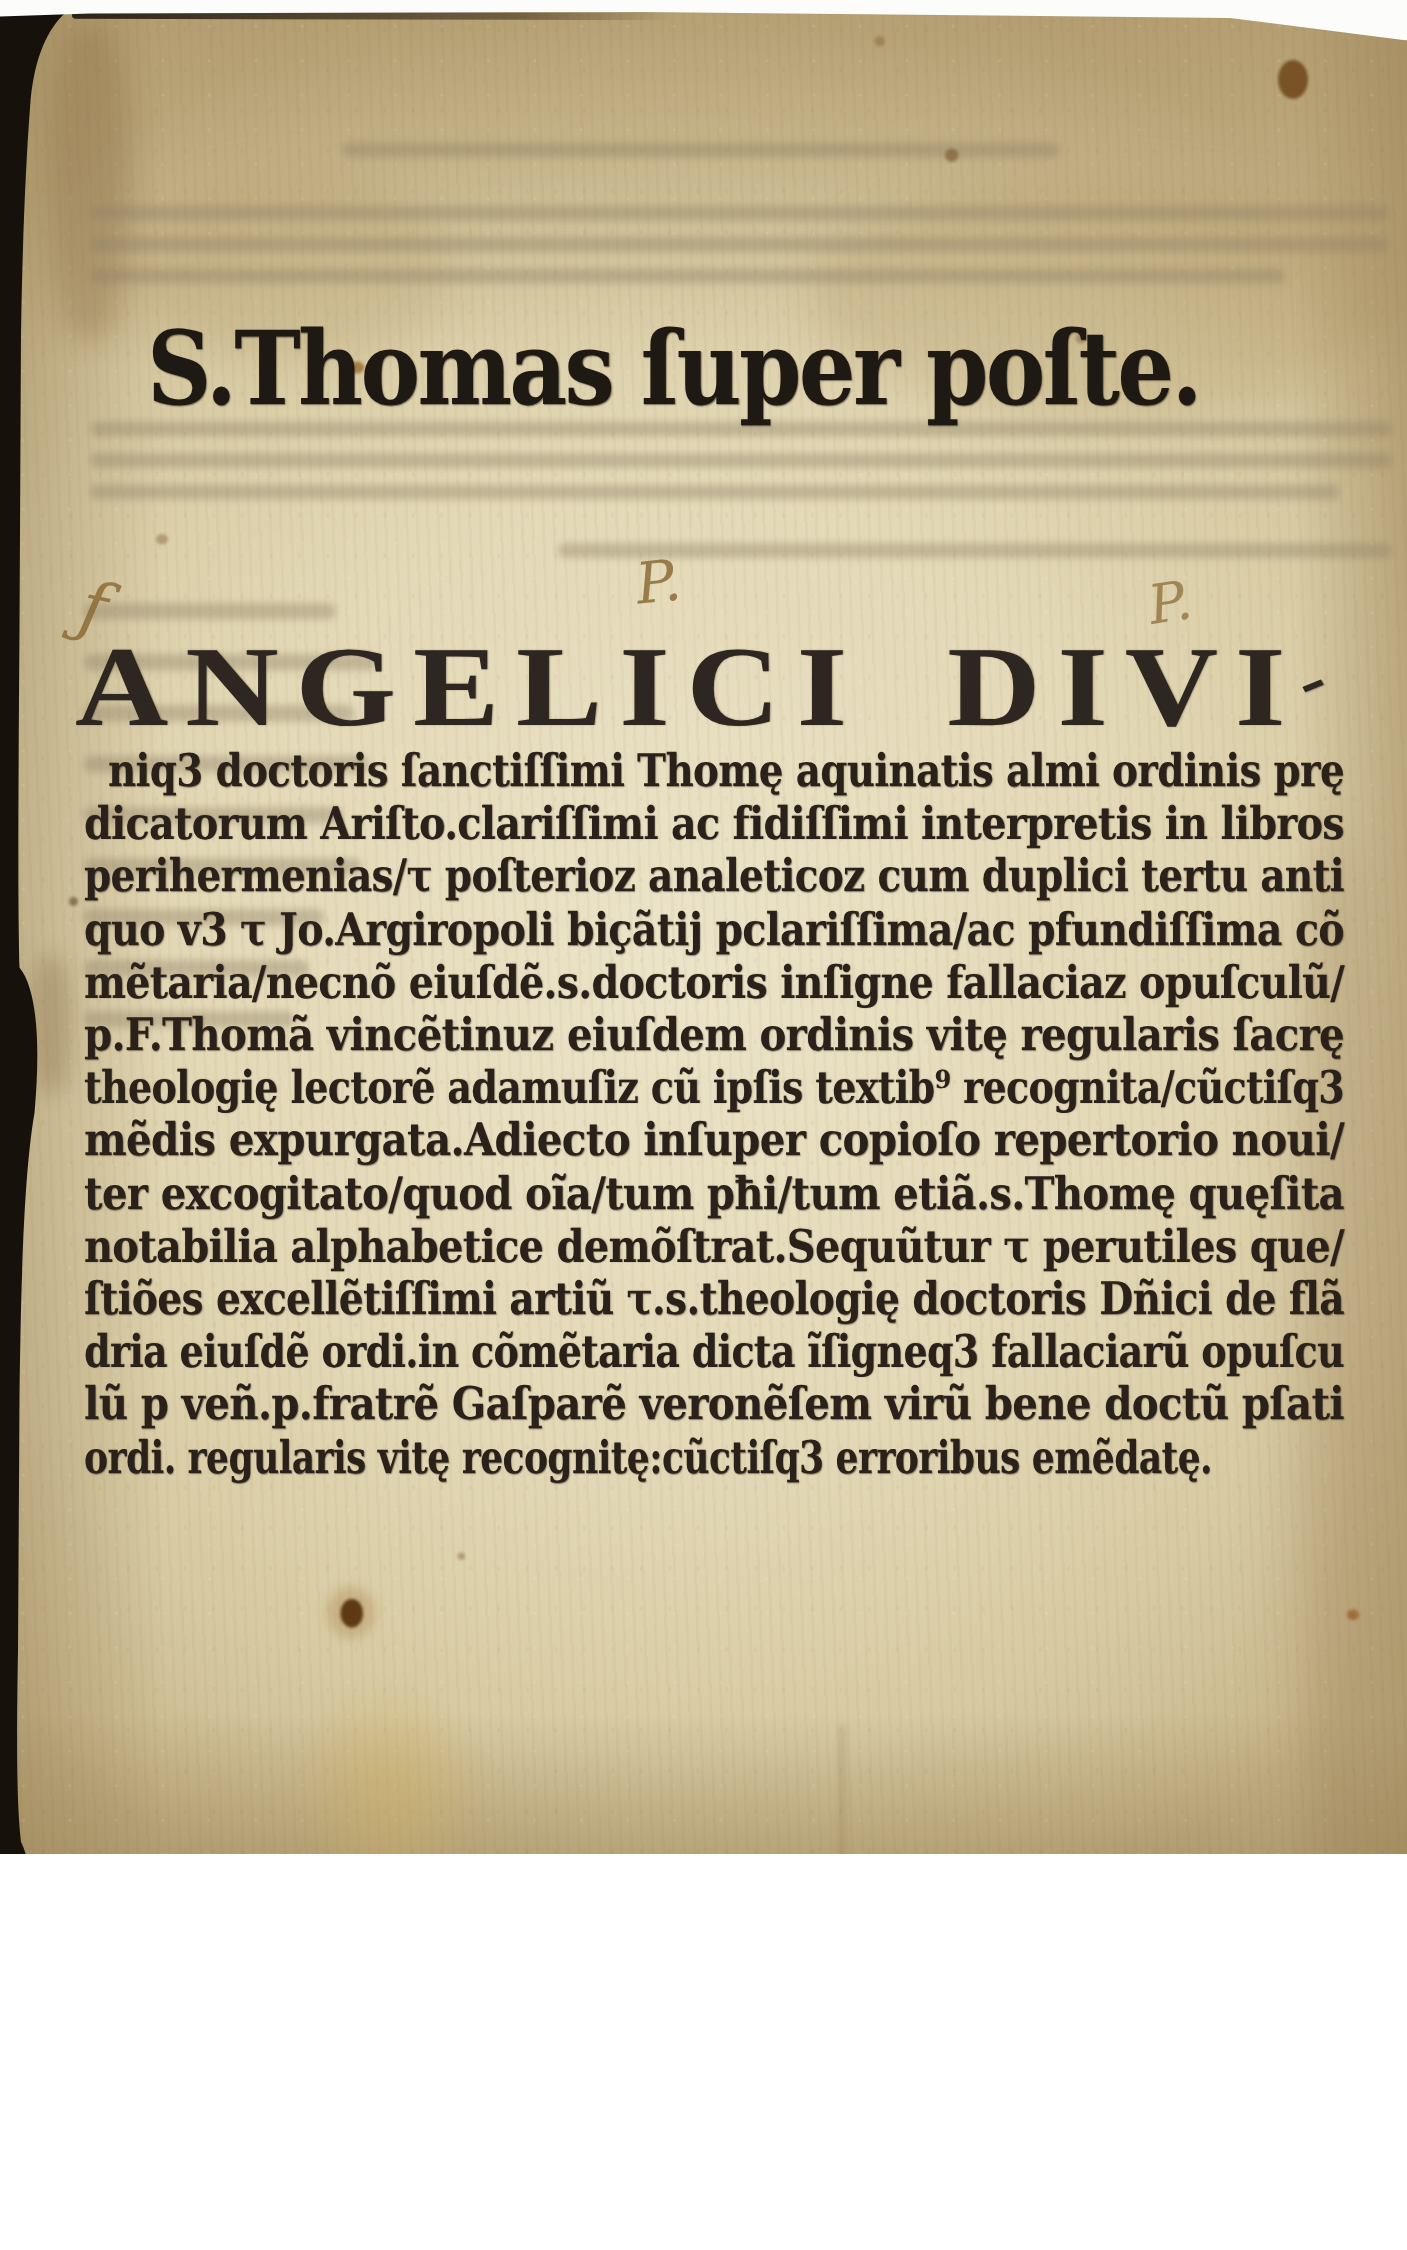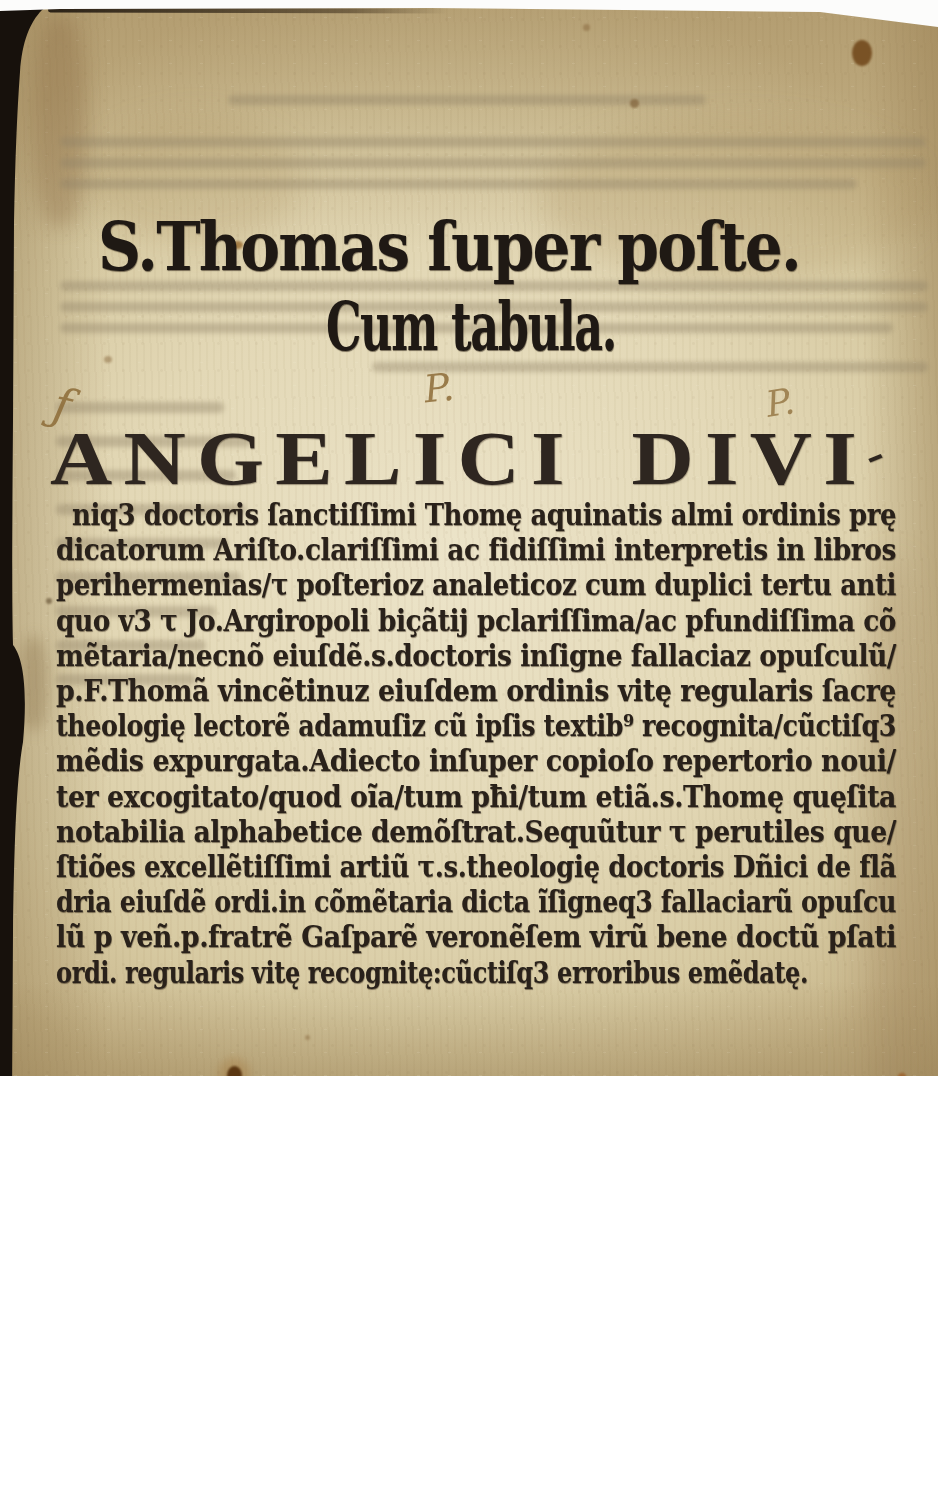--- a/index.html
+++ b/index.html
@@ -1,16 +1,16 @@
 <!DOCTYPE html>
 <html><head>
 <meta charset="utf-8">
 <style>
   html,body{margin:0;padding:0;}
-  .frame{position:relative;width:938px;height:1076px;overflow:hidden;background:#fbfbfa;font-family:"DejaVu Serif",serif;}
+  .frame{position:relative;width:938px;height:1236px;overflow:hidden;background:#fbfbfa;font-family:"DejaVu Serif",serif;}
 
   
   .page{position:absolute;left:0;top:6px;right:0;bottom:0;z-index:0;
     background:radial-gradient(ellipse 70% 55% at 48% 52%, #ece4c9 0%, #e3d8b6 50%, #d7caa2 78%, #c7b58a 100%);}
   .page::before{content:"";position:absolute;inset:0;z-index:1;pointer-events:none;
     background:
       linear-gradient(to bottom, rgba(155,128,82,.45), rgba(155,128,82,0) 240px),
       linear-gradient(to top, rgba(145,120,75,.40), rgba(145,120,75,0) 95px),
       linear-gradient(to right, rgba(135,110,68,.35), rgba(135,110,68,0) 110px),
       linear-gradient(to left, rgba(150,124,80,.45), rgba(150,124,80,0) 75px);}
@@ -102,23 +102,20 @@
     <div class="gl" style="width:172px;"></div>
     <div class="gl" style="width:185px;"></div>
     <div class="gl" style="width:160px;"></div>
     <div class="gl" style="width:150px;"></div>
     <div class="gl" style="width:140px;"></div>
   </div>
 
   <div class="print" style="left:98px;top:212px;">
     <div class="title-line fit" style="transform: scaleX(0.876148);">S.Thomas ſuper poſte.</div>
   </div>
-  <div class="print" style="left:326px;top:292px;">
-    <div class="title-line fit" style="transform: scaleX(0.654304);">Cum tabula.</div>
-  </div>
 
   <div class="print" style="left:50px;top:420px;">
     <div class="heading-line fit" style="transform: scaleX(1.13274);"><span>ANGELICI DIVI</span><span class="heading-hyphen">-</span></div>
   </div>
 
   <div class="bodyblock">
     <div class="bline fit" style="margin-left: 16px; transform: scaleX(0.863251);">niq3 doctoris ſanctiſſimi Thomę aquinatis almi ordinis prę</div>
     <div class="bline fit" style="transform: scaleX(0.881268);">dicatorum Ariſto.clariſſimi ac fidiſſimi interpretis in libros</div>
     <div class="bline fit" style="transform: scaleX(0.865589);">perihermenias/τ poſterioz analeticoz cum duplici tertu anti</div>
     <div class="bline fit" style="transform: scaleX(0.878073);">quo v3 τ Jo.Argiropoli biçãtij pclariſſima/ac pfundiſſima cõ</div>

